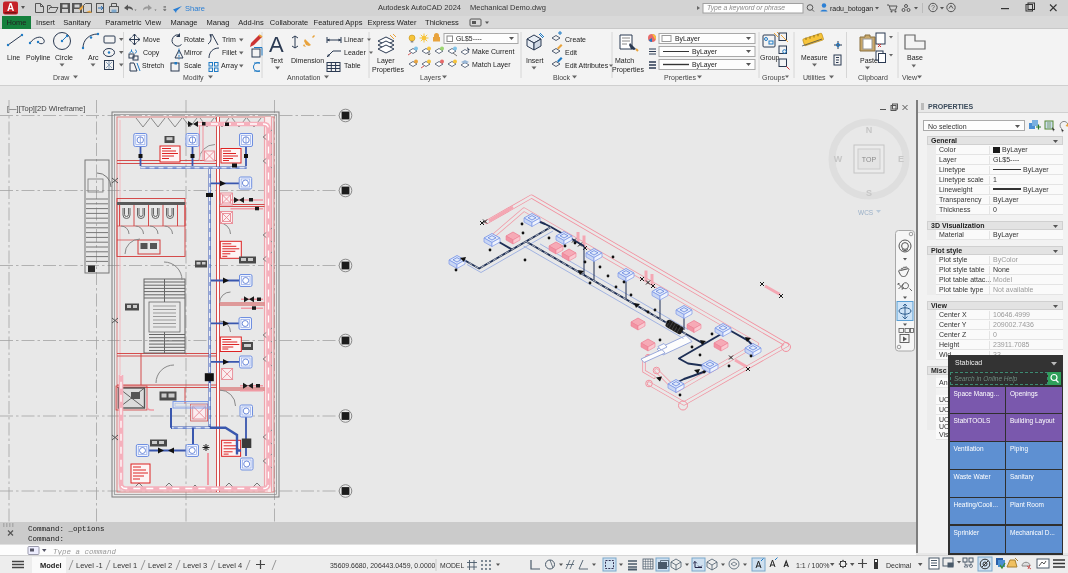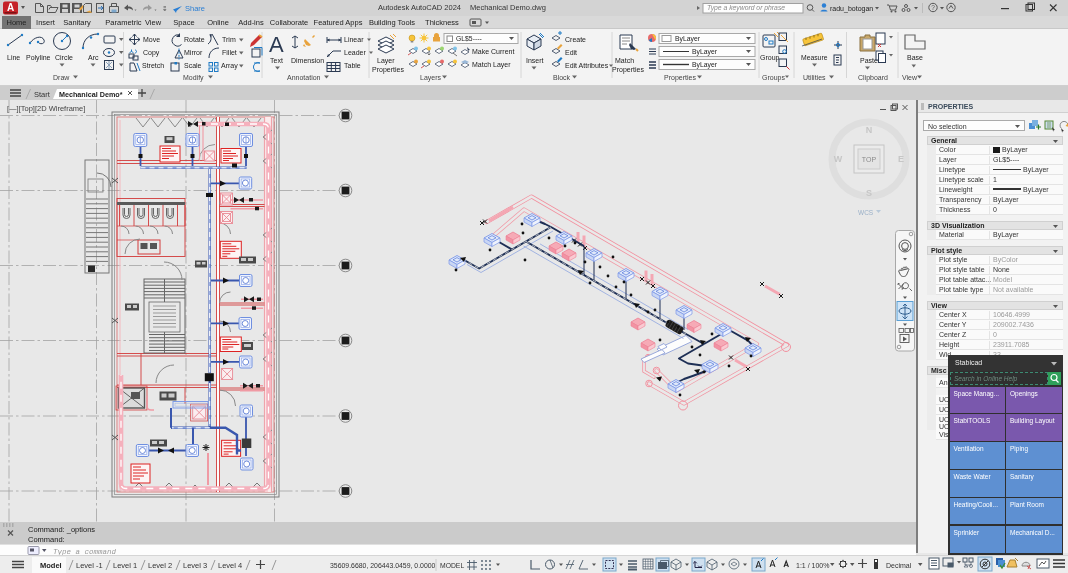--- a/index.html
+++ b/index.html
@@ -2,29 +2,29 @@
 <html><head><meta charset="utf-8">
 <style>
   html,body{margin:0;padding:0;width:1068px;height:573px;overflow:hidden;
     font-family:"Liberation Sans",sans-serif;-webkit-font-smoothing:antialiased;}
   .abs{position:absolute;}
   #root{position:relative;width:1068px;height:573px;background:#e8e8e8;font-size:8px;color:#333;}
   
   #titlebar{left:0;top:0;width:1068px;height:16px;background:#d3d3d3;}
   #menurow{left:0;top:16px;width:1068px;height:13px;background:#d9d9d9;border-bottom:1px solid #c8c8c8;box-sizing:border-box;}
   .mtab{position:absolute;top:0;height:13px;line-height:13px;font-size:7.5px;color:#222;text-align:center;}
-  .mtab.act{background:#737373;}
+  .mtab.act{background:#15803d;}
   
   #ribbon{left:0;top:29px;width:1068px;height:57px;background:#f3f3f3;border-bottom:1px solid #cfcfcf;box-sizing:border-box;}
   
   #filetabs{left:0;top:86px;width:1068px;height:14px;background:#cdcdcd;}
   
   #canvas{left:0;top:100px;width:916px;height:422px;background:#e8e8e8;overflow:hidden;}
   
-  #cmdhist{left:0;top:522px;width:916px;height:22px;background:#cbcbcb;font-family:Liberation Sans, sans-serif;font-size:7.5px;color:#1a1a1a;line-height:9.5px;}
+  #cmdhist{left:0;top:522px;width:916px;height:22px;background:#cbcbcb;font-family:Liberation Mono, monospace;font-size:7.5px;color:#1a1a1a;line-height:9.5px;}
   #cmdinput{left:0;top:544px;width:916px;height:11px;background:#fdfdfd;border-top:1px solid #e0e0e0;box-sizing:border-box;}
   
   #statusbar{left:0;top:555px;width:1068px;height:18px;background:#ededed;border-top:1px solid #d5d5d5;box-sizing:border-box;}
   
   #props{left:916px;top:100px;width:152px;height:453px;background:#f2f2f2;border-left:2px solid #7d7d7d;box-sizing:border-box;font-size:7px;color:#333;}
   .sechdr{position:absolute;left:9px;width:136px;height:9px;background:#e3e3e3;border:1px solid #d0d0d0;box-sizing:border-box;font-weight:bold;font-size:7px;color:#222;line-height:8px;padding-left:3px;}
   .prow{position:absolute;left:18px;width:127px;height:10px;background:#fafafa;border-bottom:1px solid #e4e4e4;box-sizing:border-box;}
   .plab{position:absolute;left:3px;top:1px;font-size:7px;color:#333;white-space:nowrap;}
   .pval{position:absolute;left:53px;top:1px;font-size:7px;color:#333;white-space:nowrap;border-left:1px solid #e4e4e4;padding-left:3px;height:9px;width:70px;}
   .gray{color:#999;}
@@ -120,26 +120,26 @@
         <rect x="1028" y="3" width="6.5" height="6.5" fill="none" stroke="#333"></rect>
   <path d="M1050 4.5 l6.5 6.5 m0 -6.5 l-6.5 6.5" stroke="#333" stroke-width="1.1"></path>
  </svg>
 </div>
 <div class="abs" id="menurow">
   <div class="mtab act" style="left:2px;width:29px;">Home</div>
   <div class="mtab" style="left:33px;width:25px;">Insert</div>
   <div class="mtab" style="left:60px;width:34px;">Sanitary</div>
   <div class="mtab" style="left:97px;width:41px;margin-left:6px;">Parametric</div>
   <div class="mtab" style="left:141px;width:24px;">View</div>
-  <div class="mtab" style="left:168px;width:32px;">Space</div>
-  <div class="mtab" style="left:203px;width:30px;">Online</div>
+  <div class="mtab" style="left:168px;width:32px;">Manage</div>
+  <div class="mtab" style="left:203px;width:30px;">Manag</div>
   <div class="mtab" style="left:236px;width:30px;">Add-ins</div>
   <div class="mtab" style="left:268px;width:42px;">Collaborate</div>
   <div class="mtab" style="left:313px;width:50px;">Featured Apps</div>
-  <div class="mtab" style="left:367px;width:50px;">Building Tools</div>
+  <div class="mtab" style="left:367px;width:50px;">Express Water</div>
   <div class="mtab" style="left:420px;width:44px;">Thickness</div>
   <svg width="30" height="13" style="position:absolute;left:468px;top:0">
     <rect x="2" y="3" width="11" height="7" rx="1" fill="none" stroke="#555"></rect>
         <rect x="4" y="5" width="4" height="3" fill="#555"></rect>
     <path d="M17 5.5 l4 0 -2 2.5 z" fill="#555"></path>
   </svg>
 </div>
 <div class="abs" id="ribbon">
  <svg width="1068" height="56" style="position:absolute;left:0;top:0" font-family="Liberation Sans" fill="#222">
   <g stroke="#d6d6d6">
@@ -438,33 +438,20 @@
             <path d="M13 3 l4 0 -2 2.5 z" fill="#666"></path>
           </g>
   </g>
 
   <g font-size="7">
    <path d="M905 6 v14 h20 v-8 h-10 v-6 z" fill="none" stroke="#666" stroke-width="1.2"></path>
    <text x="907" y="31">Base</text>
           <path d="M911.5 35.5 l4.5 0 -2.25 3 z" fill="#666"></path>
   </g>
  </svg>
-</div>
-<div class="abs" id="filetabs">
-  <svg width="240" height="14" style="position:absolute;left:0;top:0">
-    <path d="M10 4 h11 M10 7 h11 M10 10 h11" stroke="#444" stroke-width="1.4"></path>
-    <path d="M26 13 l4.5 -10" stroke="#aaa"></path>
-    <path d="M28 13 l4 -9 h22 l0 9" fill="#cdcdcd"></path>
-    <text x="34" y="10.5" font-size="7.5" fill="#333" font-family="Liberation Sans">Start</text>
-    <path d="M53 13 l4 -10 h81 v10" fill="#ffffff"></path>
-    <text x="59" y="10.5" font-size="7.2" font-weight="bold" fill="#222" font-family="Liberation Sans">Mechanical Demo*</text>
-    <path d="M128 5 l4 4 m0 -4 l-4 4" stroke="#555" stroke-width="1"></path>
-    <path d="M138 7 h8 m-4 -4 v8" stroke="#444" stroke-width="1.3"></path>
-    <path d="M150 13 l4.5 -10" stroke="#aaa"></path>
-  </svg>
 </div>
 </div>
 <div class="abs" id="canvas">
  <svg width="916" height="422" style="position:absolute;left:0;top:0" font-family="Liberation Sans">
 
   <text x="7" y="11" font-size="7.5" fill="#444">[—][Top][2D Wireframe]</text>
 
   <g stroke="#555" fill="none">
     <path d="M880 9.5 h6"></path>
     <rect x="891" y="5.5" width="5" height="5"></rect>

